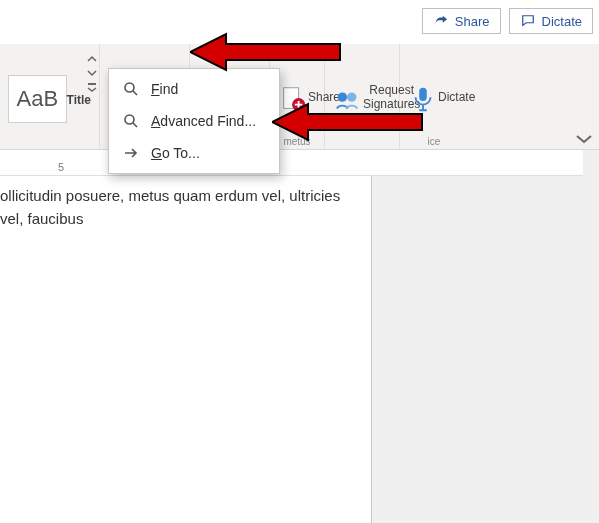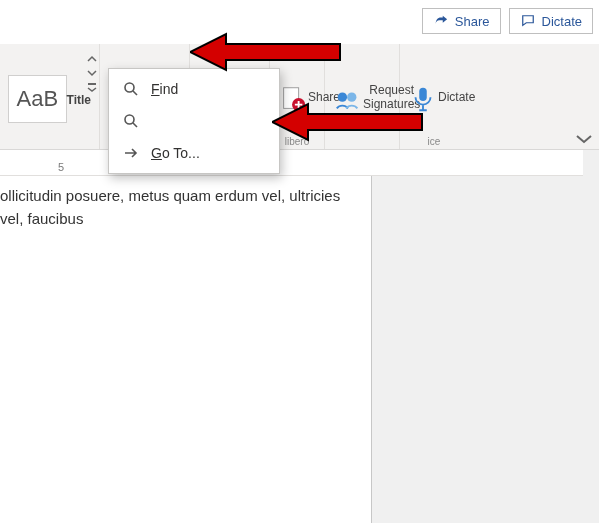--- a/index.html
+++ b/index.html
@@ -230,21 +230,21 @@
 
   <div class="ribbon-group rg-share">
     <div class="big-icon">
       <svg width="30" height="30" viewBox="0 0 32 32">
           <rect x="6" y="4" width="16" height="22" fill="#fff" stroke="#999"></rect>
           <circle cx="22" cy="22" r="7" fill="#c8102e"></circle>
           <path d="M22 18v8M18 22h8" stroke="#fff" stroke-width="2"></path>
         </svg>
     </div>
     <div class="rg-label">Share</div>
-    <div class="rg-sub">libero</div>
+    <div class="rg-sub">metus</div>
   </div>
 
   <div class="ribbon-group rg-sig">
     <div class="big-icon">
       <svg width="30" height="30" viewBox="0 0 32 32">
           <circle cx="10" cy="14" r="5" fill="#3a87d6"></circle>
           <circle cx="20" cy="14" r="5" fill="#7bb6e8"></circle>
           <path d="M4 26c3-4 9-4 12 0" stroke="#3a87d6" stroke-width="2" fill="none"></path>
           <path d="M14 26c3-4 9-4 12 0" stroke="#7bb6e8" stroke-width="2" fill="none"></path>
         </svg>
@@ -282,20 +282,21 @@
     </span>
     <span><span class="underline">F</span><span>ind</span></span>
   </div>
   <div class="dd-item">
     <span class="dd-icon">
       <svg width="16" height="16" viewBox="0 0 16 16">
           <circle cx="6.5" cy="6.5" r="4.5" fill="none" stroke="#555" stroke-width="1.6"></circle>
           <line x1="10" y1="10" x2="14" y2="14" stroke="#555" stroke-width="1.6"></line>
         </svg>
     </span>
+    <span><span class="underline">A</span><span>dvanced Find...</span></span>
   </div>
   <div class="dd-item">
     <span class="dd-icon">
       <svg width="16" height="16" viewBox="0 0 16 16">
           <path d="M2 8h10M9 4l4 4-4 4" stroke="#555" fill="none" stroke-width="1.6"></path>
         </svg>
     </span>
     <span><span class="underline">G</span><span>o To...</span></span>
   </div>
 </div>

